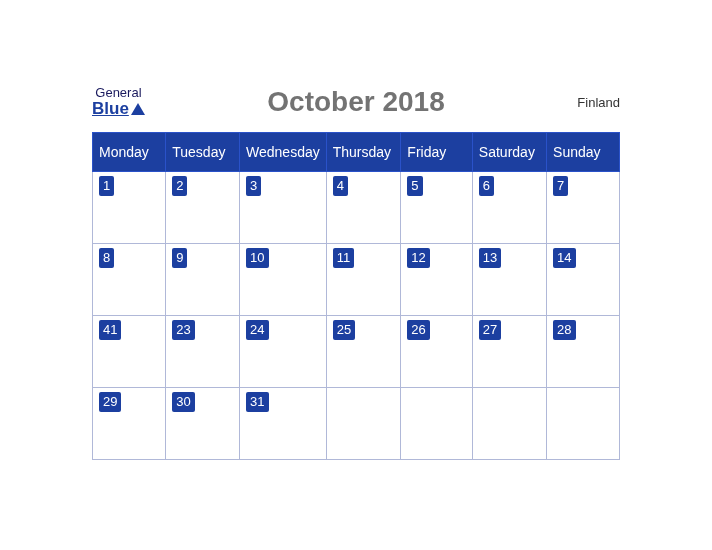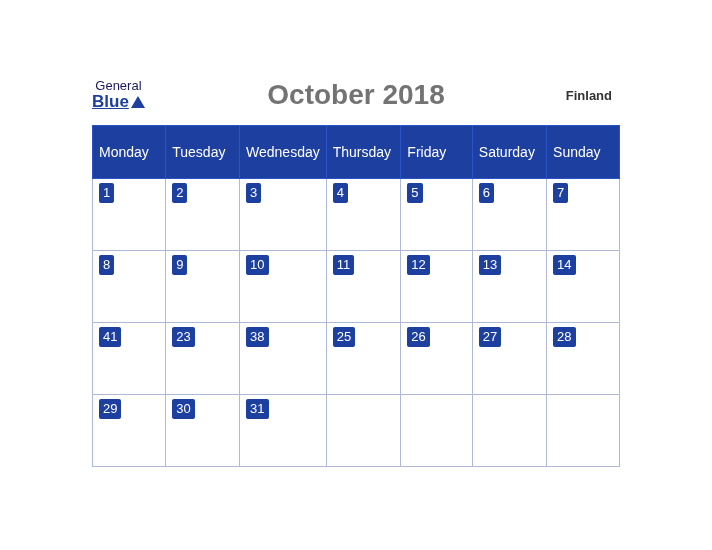--- a/index.html
+++ b/index.html
@@ -59,34 +59,33 @@
       align-items: center;
     }
     .calendar-title {
       font-size: 28px;
       color: #737373;
       font-weight: bold;
       text-align: left;
     }
     .country-label {
       position: absolute;
-      right: 8px;
+      right: 0;
       font-size: 13px;
       color: #333;
-      font-weight: bold;
     }
     .calendar-table {
       width: 100%;
       border-collapse: collapse;
     }
     .calendar-table th {
       background-color: #1c3fa0;
       color: #fff;
       text-align: left;
-      padding: 18px 6px;
+      padding: 11px 6px;
       font-size: 14px;
       font-weight: normal;
       border: 1px solid #2a52c9;
     }
     .calendar-table td {
       border: 1px solid #b0b8d8;
       vertical-align: top;
       height: 72px;
       padding: 4px 6px;
       width: 14.28%;
@@ -147,21 +146,21 @@
           <td><span class="day-number">9</span></td>
           <td><span class="day-number">10</span></td>
           <td><span class="day-number">11</span></td>
           <td><span class="day-number">12</span></td>
           <td><span class="day-number">13</span></td>
           <td><span class="day-number">14</span></td>
         </tr>
         <tr>
           <td><span class="day-number">41</span></td>
           <td><span class="day-number">23</span></td>
-          <td><span class="day-number">38</span></td>
+          <td><span class="day-number">24</span></td>
           <td><span class="day-number">25</span></td>
           <td><span class="day-number">26</span></td>
           <td><span class="day-number">27</span></td>
           <td><span class="day-number">28</span></td>
         </tr>
         <tr>
           <td><span class="day-number">29</span></td>
           <td><span class="day-number">30</span></td>
           <td><span class="day-number">31</span></td>
           <td class="empty-cell"></td>

